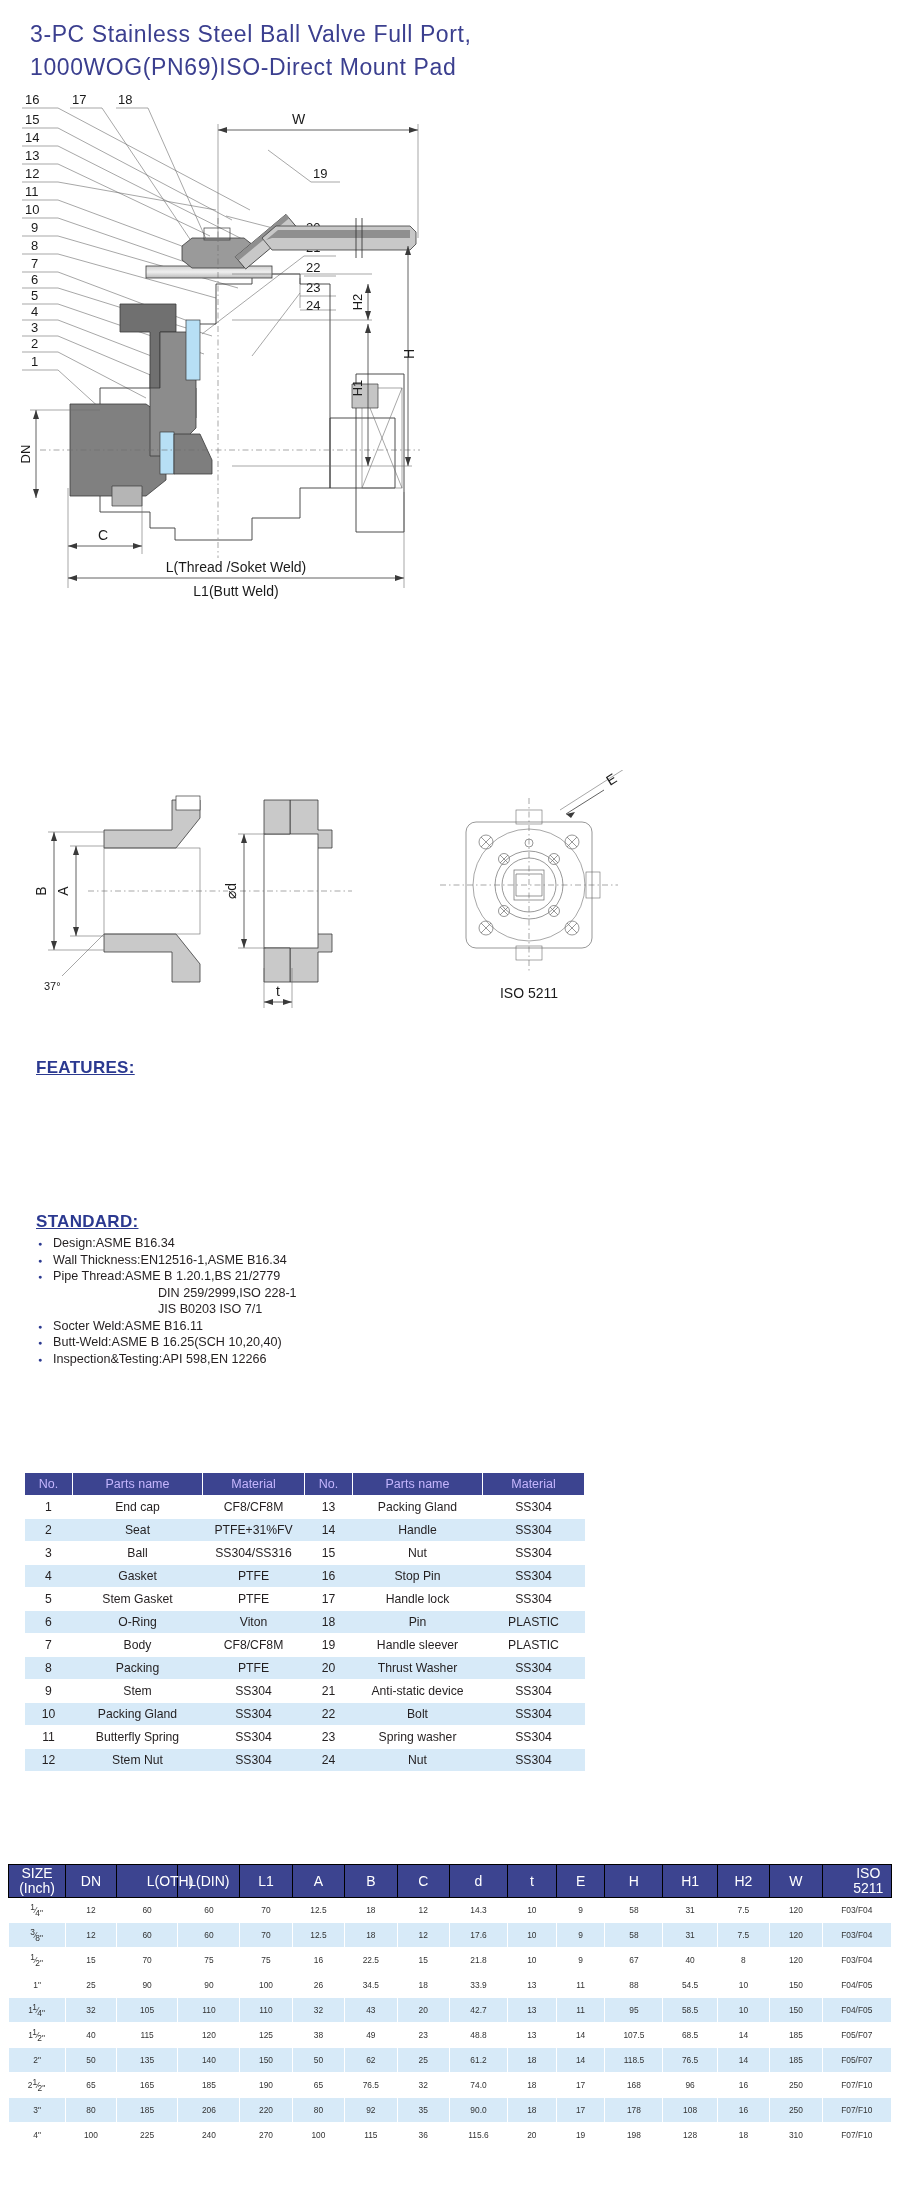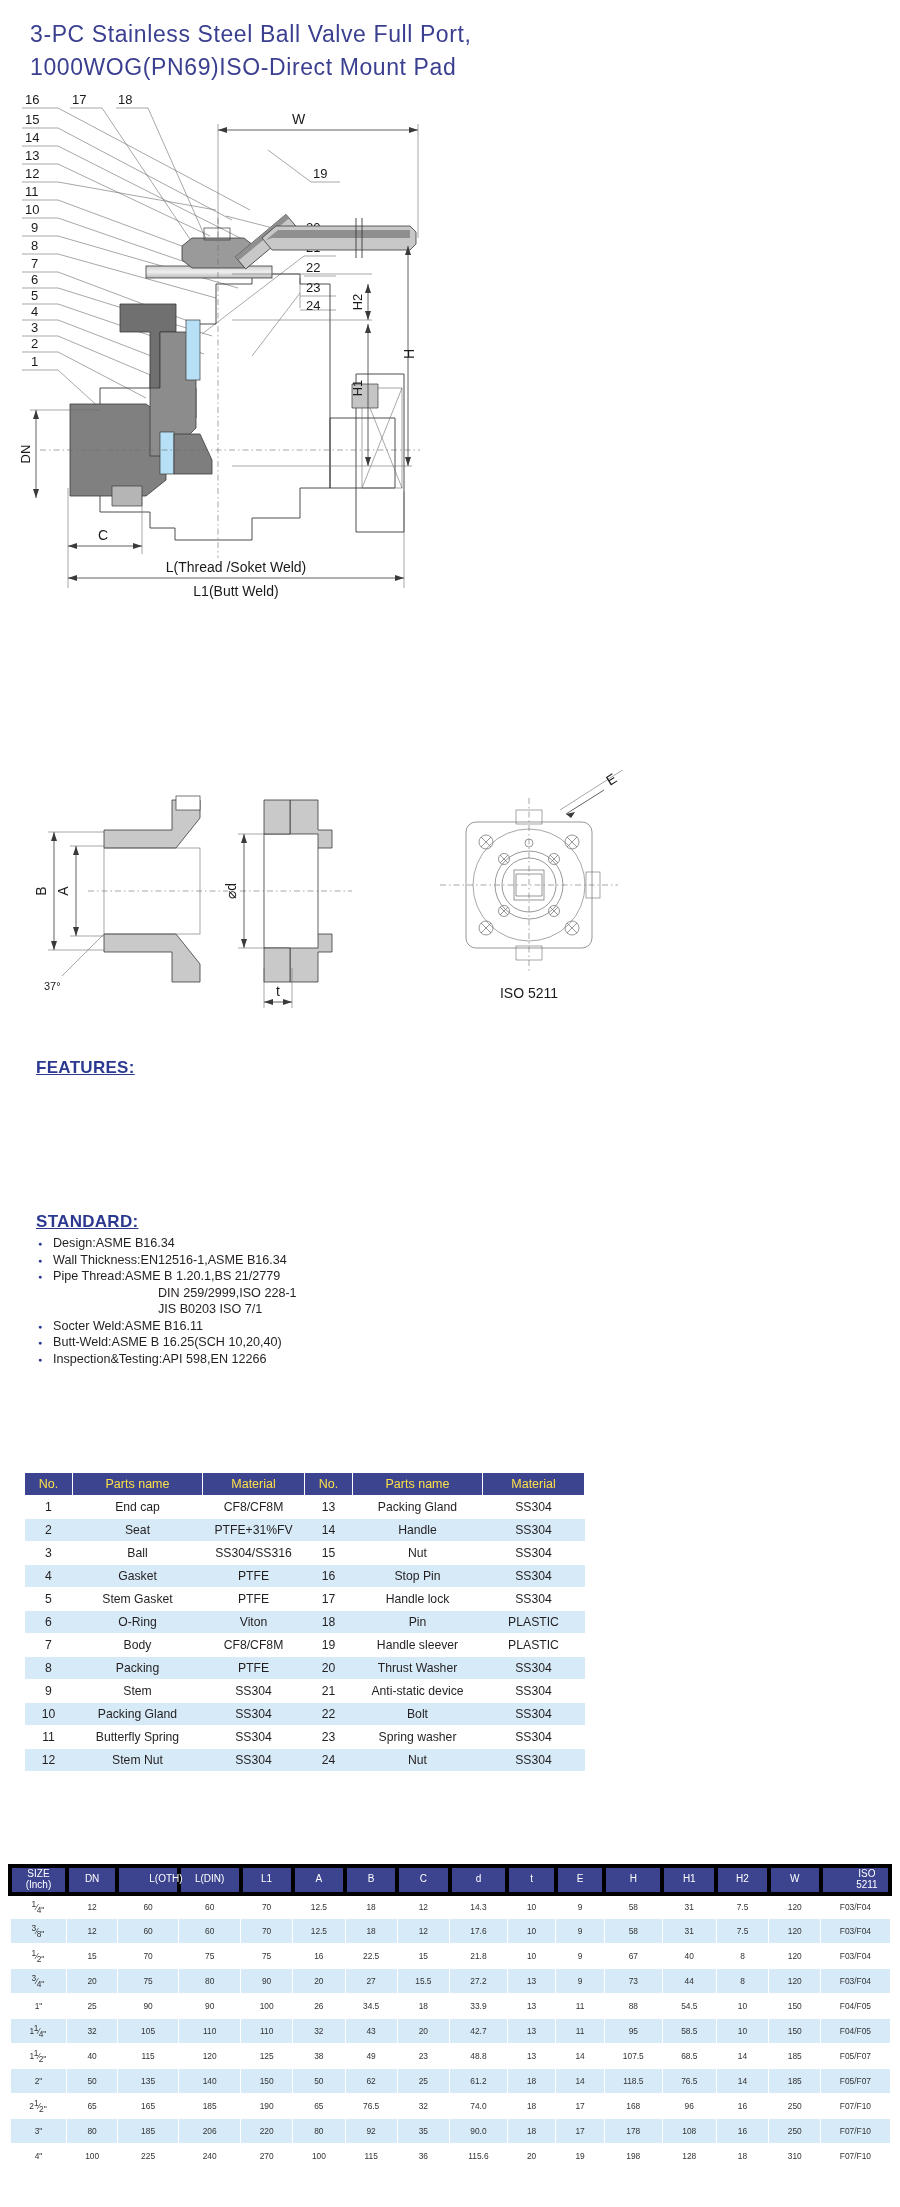--- a/index.html
+++ b/index.html
@@ -41,39 +41,39 @@
     content:"\25CF"; position:absolute; left:2px; top:0;
     font-size:7px; line-height:17px; color:#2b3990;
   }
   ul.blist li.nobullet::before { content:""; }
   ul.blist li.nobullet { padding-left:122px; }
 
   
   .parts-wrap { position:absolute; left:24px; top:1472px; width:560px; }
   table.parts { border-collapse:collapse; width:100%; table-layout:fixed; }
   table.parts th {
-    background:#3c4490; color:#fde047; font-size:12.5px; font-weight:normal;
+    background:#3c4490; color:#c4b5fd; font-size:12.5px; font-weight:normal;
     height:23px; border:1px solid #ffffff; text-align:center;
   }
   table.parts td {
     height:23px; font-size:12.2px; text-align:center;
     border-bottom:1px solid #ffffff; color:#231f20;
   }
   table.parts tr.alt td { background:#d7eaf8; }
   table.parts tr.reg td { background:#ffffff; }
   .pw-no { width:48px; }
   .pw-name { width:130px; }
   .pw-mat { width:102px; }
 
   
   .dim-wrap { position:absolute; left:8px; top:1864px; width:884px; }
   table.dim { border-collapse:collapse; width:100%; table-layout:fixed; }
   table.dim th {
-    background:#3c4490; color:#ffffff; font-size:10px; font-weight:normal;
-    height:26px; border:4px solid #000000; text-align:center; line-height:1.08;
+    background:#3c4490; color:#ffffff; font-size:14px; font-weight:normal;
+    height:26px; border:1px solid #000000; text-align:center; line-height:1.08;
   }
   table.dim td {
     height:25px; font-size:8.4px; text-align:center;
     border:1px solid #ffffff; color:#333; white-space:nowrap;
   }
   table.dim tr.alt td { background:#d7eaf8; }
   table.dim tr.reg td { background:#ffffff; }
   .frac { display:inline-block; font-size:8.4px; position:relative; }
   .frac .n { position:relative; top:-3px; }
   .frac .d { position:relative; top:3px; left:-1px; }
@@ -599,38 +599,20 @@
           <td>15</td>
           <td>21.8</td>
           <td>10</td>
           <td>9</td>
           <td>67</td>
           <td>40</td>
           <td>8</td>
           <td>120</td>
           <td>F03/F04</td>
         </tr>
-        <tr class="alt">
-          <td><span class="frac"><span class="n">3</span>⁄<span class="d">4ʺ</span></span></td>
-          <td>20</td>
-          <td>75</td>
-          <td>80</td>
-          <td>90</td>
-          <td>20</td>
-          <td>27</td>
-          <td>15.5</td>
-          <td>27.2</td>
-          <td>13</td>
-          <td>9</td>
-          <td>73</td>
-          <td>44</td>
-          <td>8</td>
-          <td>120</td>
-          <td>F03/F04</td>
-        </tr>
         <tr class="reg">
           <td>1ʺ</td>
           <td>25</td>
           <td>90</td>
           <td>90</td>
           <td>100</td>
           <td>26</td>
           <td>34.5</td>
           <td>18</td>
           <td>33.9</td>

